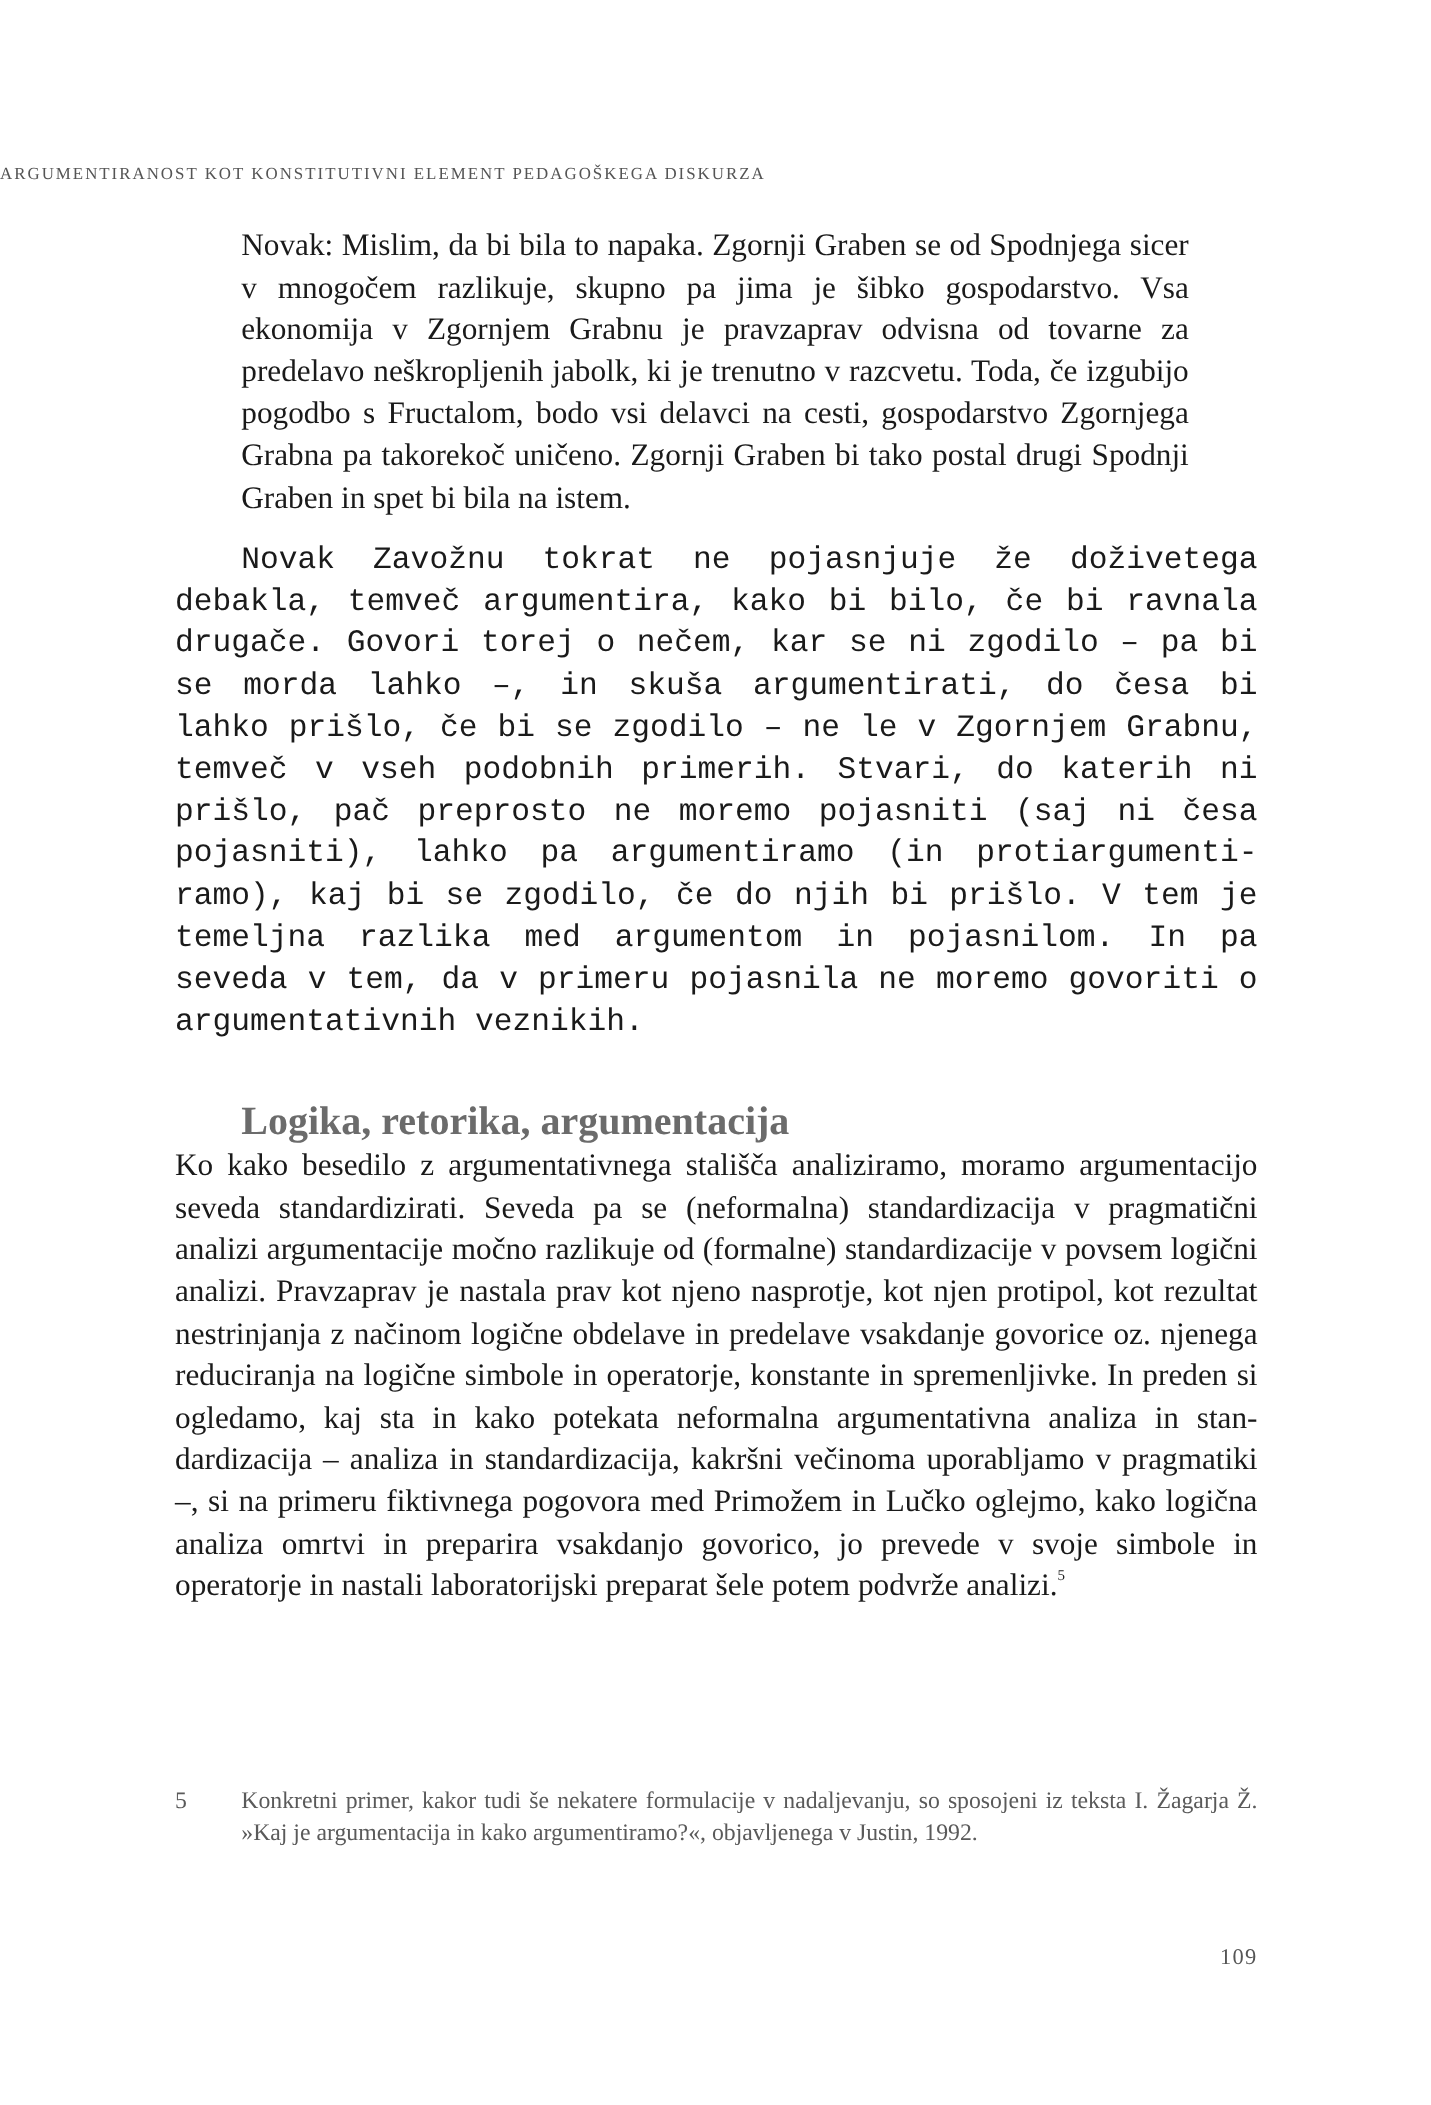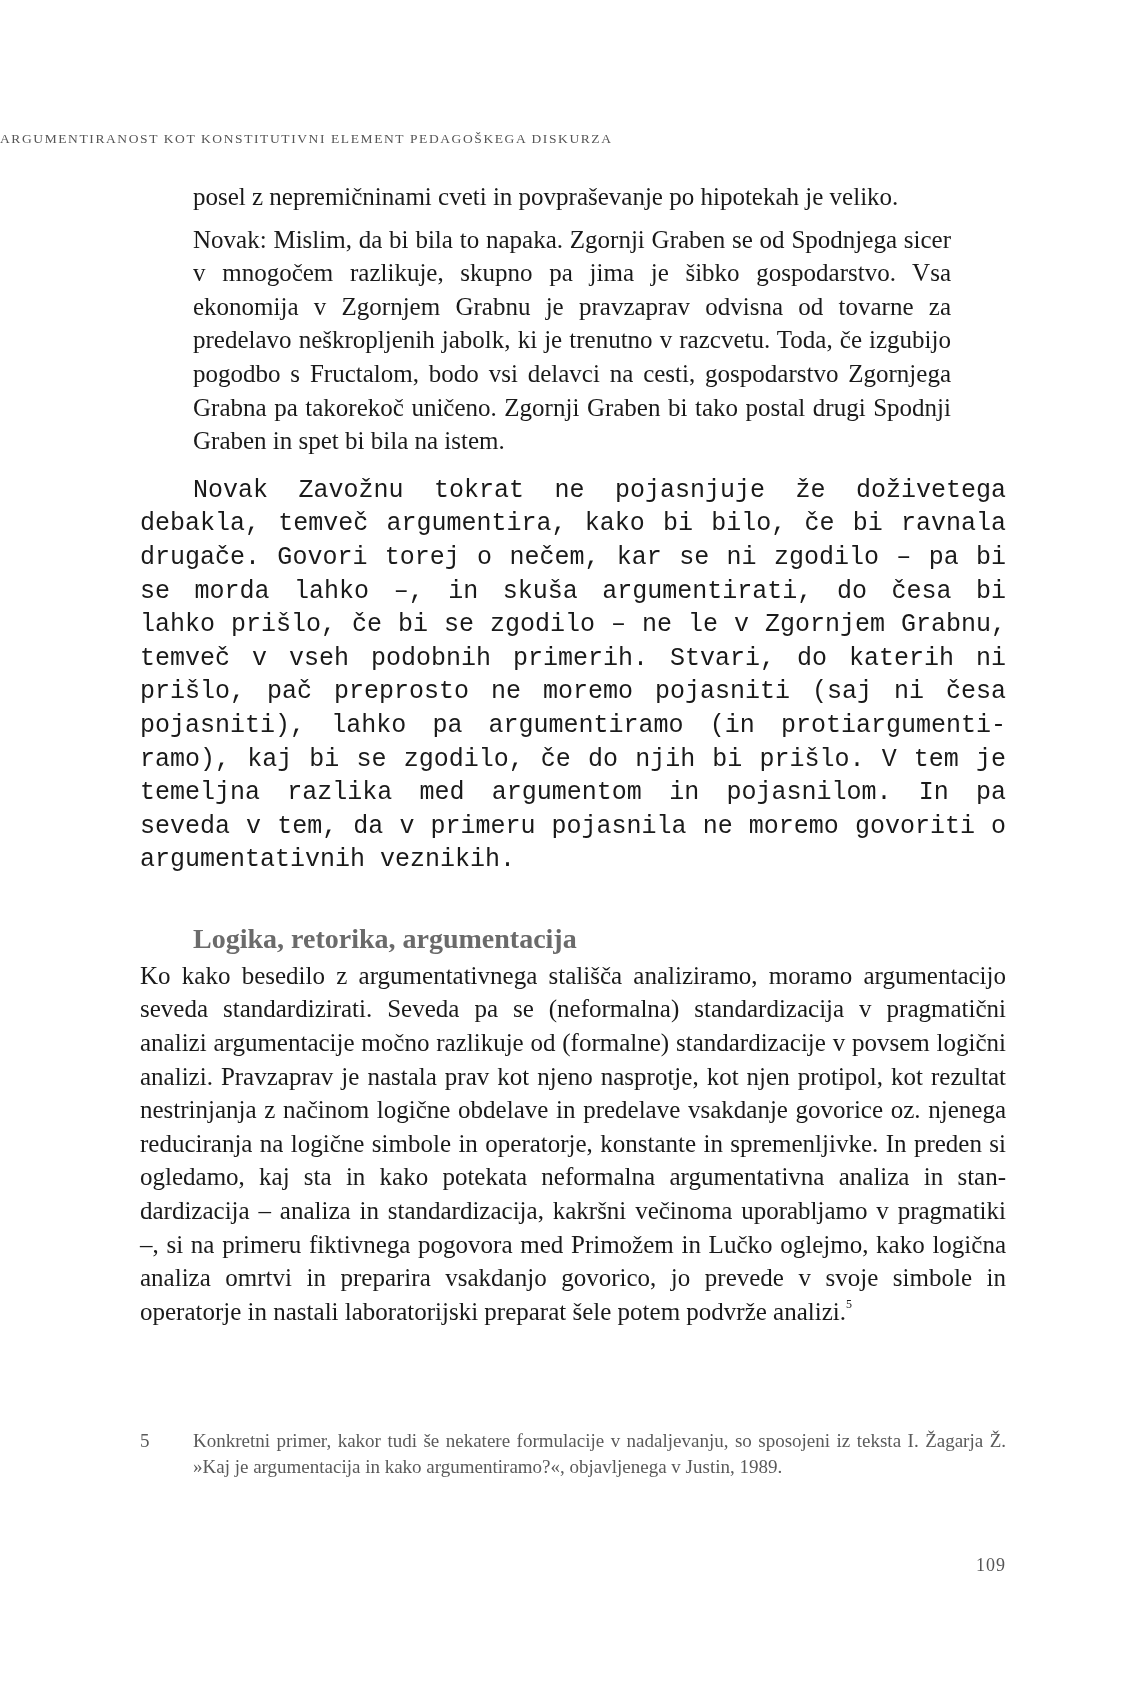--- a/index.html
+++ b/index.html
@@ -6,44 +6,43 @@
   body { width: 1145px; height: 1684px; position: relative; overflow: hidden;
          font-family: "Liberation Serif", "DejaVu Serif", serif; color: #1a1a1a; }
   .running-head { position: absolute; top: 131px; left: 0; width: 1145px; 
                   font-size: 13.5px; letter-spacing: 1.6px; color: #555; }
   .page { position: absolute; left: 140px; top: 180px; width: 866px; }
   .quote { margin-left: 53px; width: 758px; font-size: 25px; line-height: 33.6px; text-align: justify; hyphens: manual; }
   .quote p { margin: 0 0 9px 0; }
   .body-p { font-size: 25px; line-height: 33.6px; text-align: justify; margin: 0; }
   .indent { text-indent: 53px; }
   .para1 { margin-top: 16px; font-family: Liberation Mono, monospace; }
-  .section-title { margin: 44px 0 0 53px; font-size: 28px; line-height: 36px; font-weight: bold; color: #6b6b6b; }
+  .section-title { margin: 44px 0 0 53px; font-size: 32px; line-height: 36px; font-weight: bold; color: #6b6b6b; }
   .para2 { margin-top: 2px; }
   sup.fn { font-size: 12px; vertical-align: 12px; line-height: 0; }
   .footnote { position: absolute; left: 140px; top: 1428px; width: 866px; font-size: 19px; line-height: 25.5px; color: #5a5a5a; display: flex; }
   .footnote .num { width: 53px; flex: 0 0 53px; }
   .footnote .txt { flex: 1; text-align: justify; }
   .page-number { position: absolute; left: 976px; top: 1555px; font-size: 18px; color: #555; letter-spacing: 1px; }
 </style>
 </head>
 <body>
 
 <div class="running-head">ARGUMENTIRANOST KOT KONSTITUTIVNI ELEMENT PEDAGOŠKEGA DISKURZA</div>
 
 <div class="page">
   <div class="quote">
-    <p>posel z nepremičninami cveti in povpraševanje po hipotekah je veliko.</p>
     <p>Novak: Mislim, da bi bila to napaka. Zgornji Graben se od Spodnjega sicer v mnogočem razlikuje, skupno pa jima je šibko gospodarstvo. Vsa ekonomija v Zgornjem Grabnu je pravzaprav odvisna od tovarne za predelavo neškropljenih jabolk, ki je tre­nutno v razcvetu. Toda, če izgubijo pogodbo s Fructalom, bodo vsi delavci na cesti, gospodarstvo Zgornjega Grabna pa takorekoč uničeno. Zgornji Graben bi tako postal drugi Spodnji Graben in spet bi bila na istem.</p>
   </div>
 
   <p class="body-p indent para1">Novak Zavožnu tokrat ne pojasnjuje že doživetega debakla, temveč ar­gumentira, kako bi bilo, če bi ravnala drugače. Govori torej o nečem, kar se ni zgodilo – pa bi se morda lahko –, in skuša argumentirati, do česa bi lahko prišlo, če bi se zgodilo – ne le v Zgornjem Grabnu, temveč v vseh po­dobnih primerih. Stvari, do katerih ni prišlo, pač preprosto ne moremo po­jasniti (saj ni česa pojasniti), lahko pa argumentiramo (in protiargumenti­ramo), kaj bi se zgodilo, če do njih bi prišlo. V tem je temeljna razlika med argumentom in pojasnilom. In pa seveda v tem, da v primeru pojasnila ne moremo govoriti o argumentativnih veznikih.</p>
 
   <h2 class="section-title">Logika, retorika, argumentacija</h2>
 
   <p class="body-p para2"><span>Ko kako besedilo z argumentativnega stališča analiziramo, moramo ar­gumentacijo seveda standardizirati. Seveda pa se (neformalna) standardi­zacija v pragmatični analizi argumentacije močno razlikuje od (formalne) standardizacije v povsem logični analizi. Pravzaprav je nastala prav kot nje­no nasprotje, kot njen protipol, kot rezultat nestrinjanja z načinom logične obdelave in predelave vsakdanje govorice oz. njenega reduciranja na logič­ne simbole in operatorje, konstante in spremenljivke. In preden si ogleda­mo, kaj sta in kako potekata neformalna argumentativna analiza in stan­dardizacija – analiza in standardizacija, kakršni večinoma uporabljamo v pragmatiki –, si na primeru fiktivnega pogovora med Primožem in Lučko oglejmo, kako logična analiza omrtvi in preparira vsakdanjo govorico, jo prevede v svoje simbole in operatorje in nastali laboratorijski preparat šele potem podvrže analizi.</span><sup class="fn">5</sup></p>
 </div>
 
 <div class="footnote">
   <span class="num">5</span>
-  <span class="txt">Konkretni primer, kakor tudi še nekatere formulacije v nadaljevanju, so sposojeni iz teksta I. Žagarja Ž. »Kaj je argumentacija in kako argumentiramo?«, objavljenega v Justin, 1989.</span>
+  <span class="txt">Konkretni primer, kakor tudi še nekatere formulacije v nadaljevanju, so sposojeni iz teksta I. Žagarja Ž. »Kaj je argumentacija in kako argumentiramo?«, objavljenega v Justin, 1992.</span>
 </div>
 
 <div class="page-number">109</div>
 
 </body></html>

